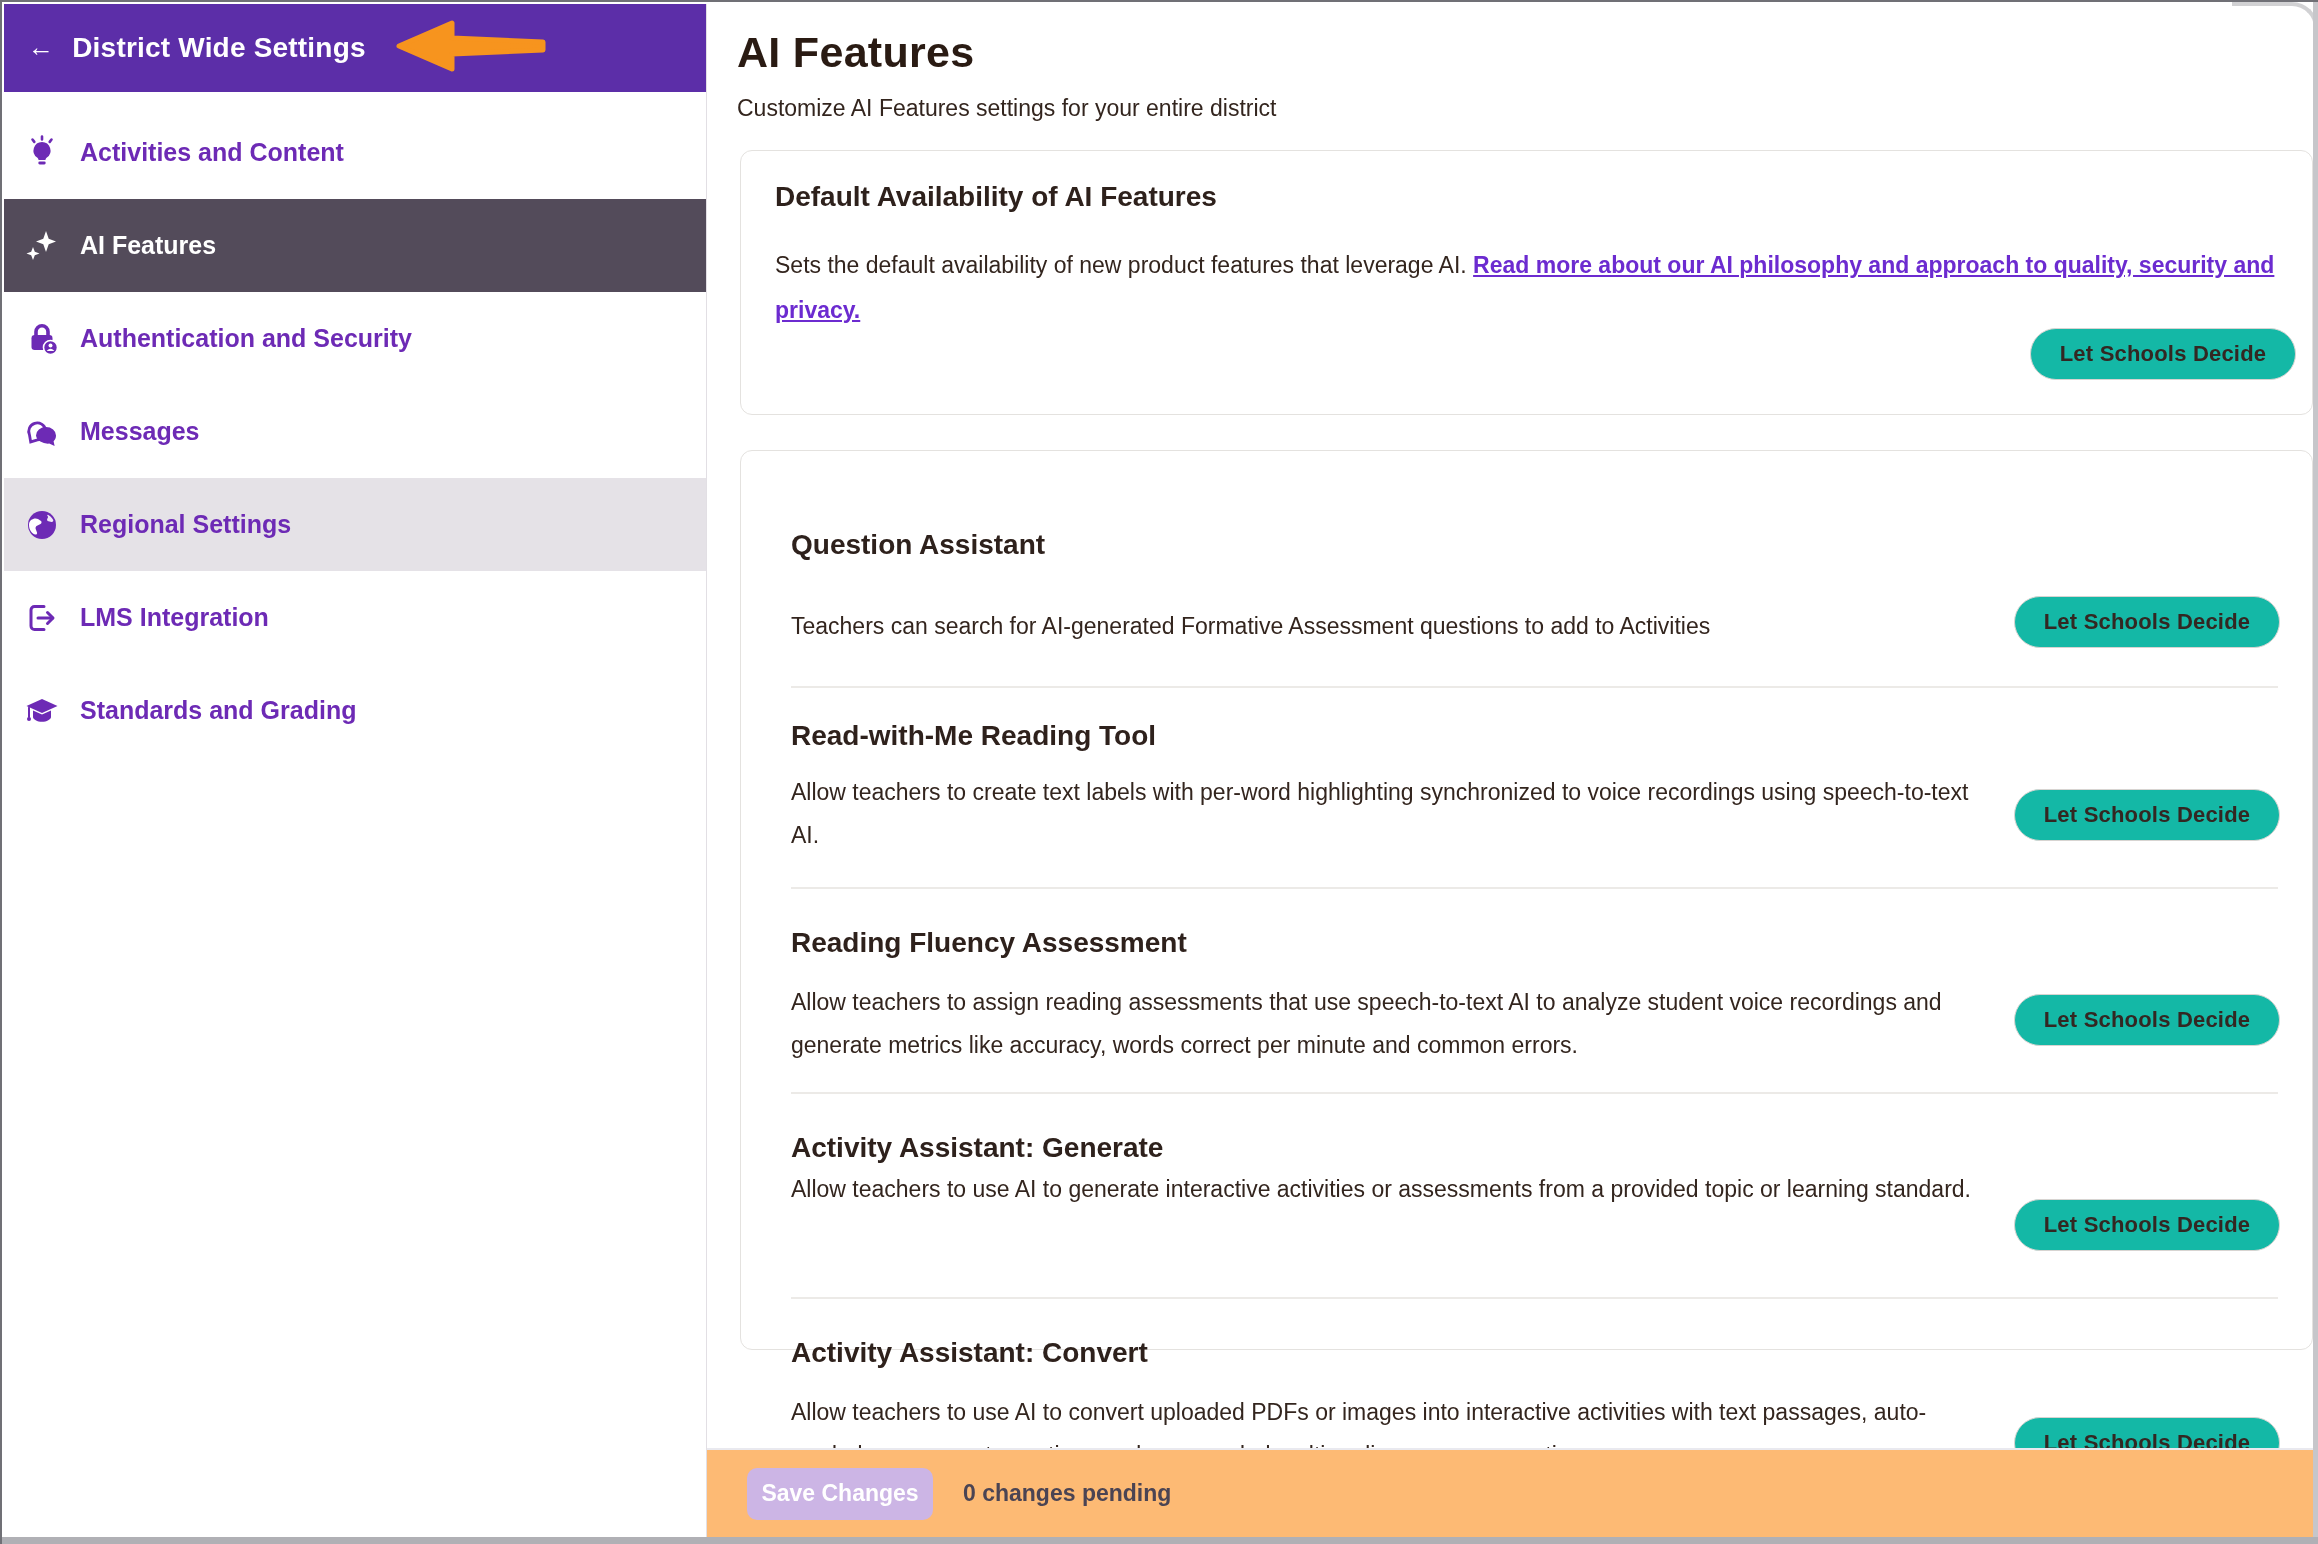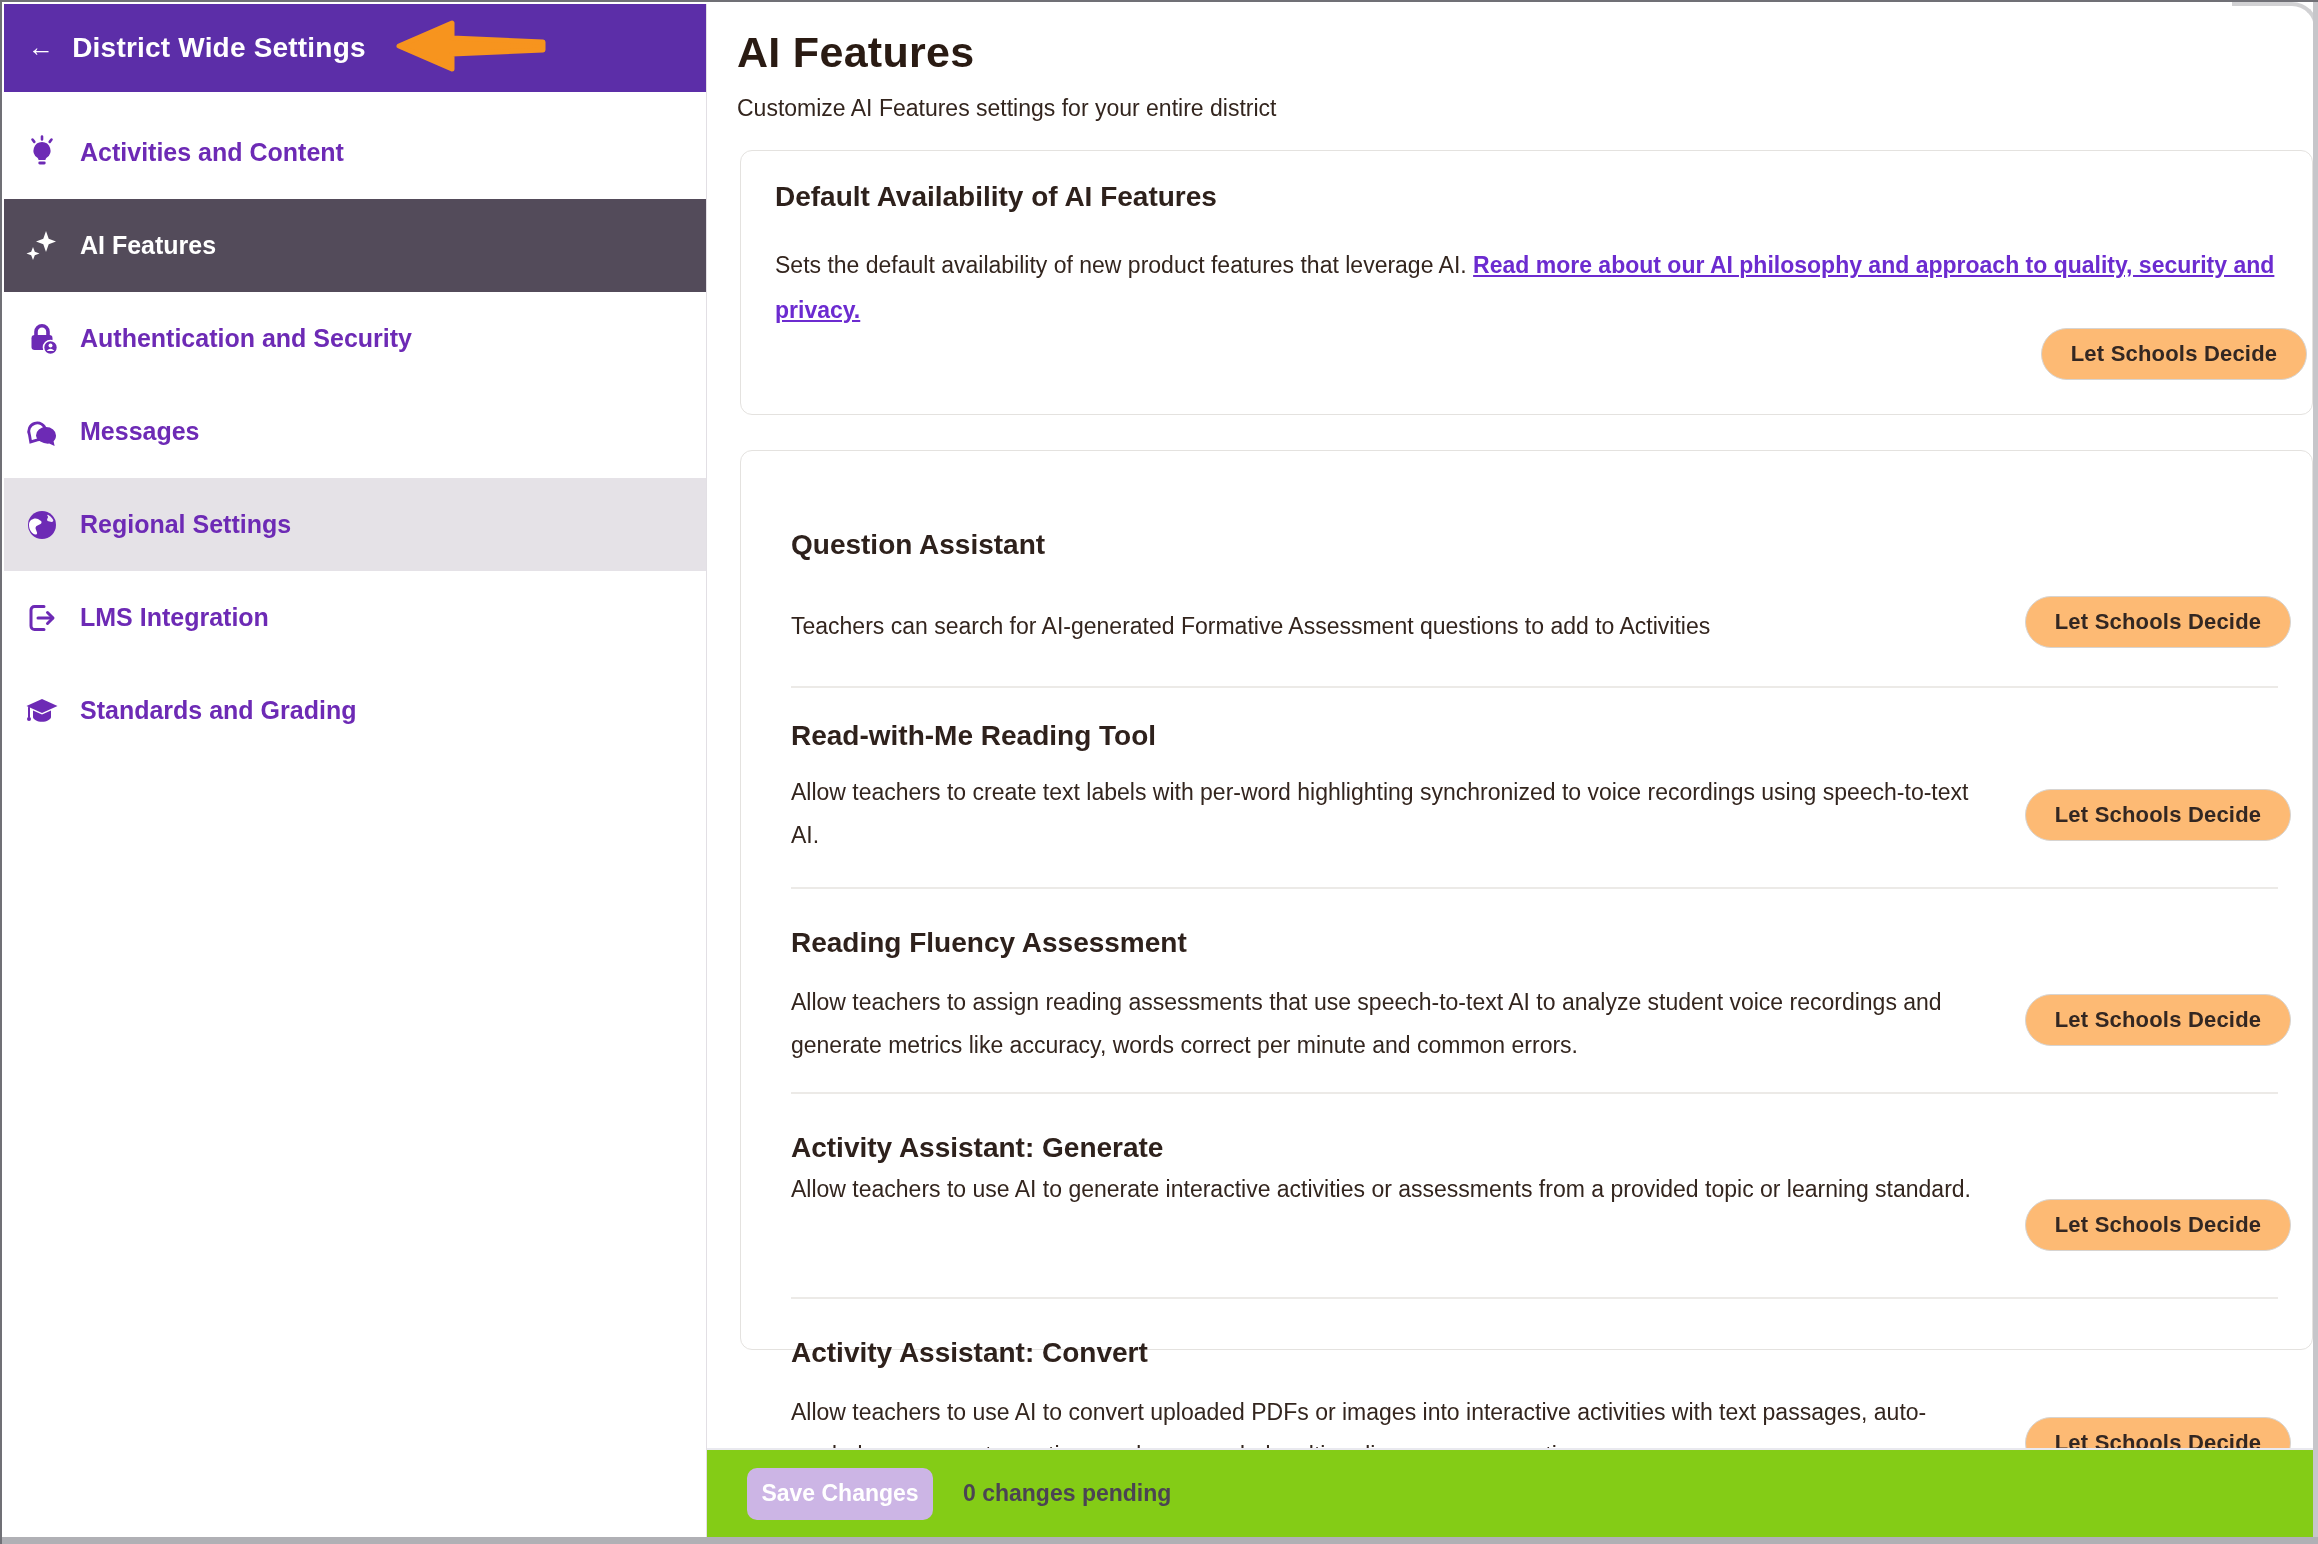--- a/index.html
+++ b/index.html
@@ -42,22 +42,22 @@
   .page-subtitle{ margin:13px 0 0 30px; font-size:23px; line-height:30px; color:#33251e; }
 
   .card{ margin-left:33px; margin-right:0; background:#fff; border:1px solid #e4e2df; border-radius:12px; }
   .card-default{ margin-top:27px; height:265px; padding:26px 13px 0 34px; position:relative; }
   .card-title{ font-size:28px; line-height:40px; font-weight:700; color:#2e211c; }
   .card-desc{ margin-top:26px; font-size:23px; line-height:45px; color:#33251e; max-width:1540px; }
   .inline-link{ color:#6c2bd0; font-weight:700; text-decoration:underline; cursor:pointer; }
   .default-row-label{ margin-top:28px; font-size:23px; line-height:43px; color:#33251e; }
 
   .dropdown-btn{
-    position:absolute; right:5px; width:266px; height:52px; border-radius:26px;
-    background:#fdba74; border:1px solid #d7d4d1; color:#332722;
+    position:absolute; right:16px; width:266px; height:52px; border-radius:26px;
+    background:#14b8a6; border:1px solid #d7d4d1; color:#332722;
     font-family:inherit; font-size:22px; font-weight:600; letter-spacing:.2px; cursor:pointer;
   }
   .card-default .dropdown-btn{ top:177px; }
 
   .card-features{ margin-top:35px; padding:16px; height:900px; }
   .feature{ position:relative; padding:0 300px 0 34px; }
   .feature h3{ font-size:28px; line-height:40px; font-weight:700; color:#2e211c; }
   .feature p{ font-size:23px; line-height:43px; color:#33251e; }
   .divider{ height:0; border-top:2px solid #eceae7; margin:0 18px 0 34px; }
 
@@ -67,21 +67,21 @@
   .feature-3{ height:203px; } .feature-3 h3{ padding-top:34px; } .feature-3 p{ }
   .feature-4{ height:240px; } .feature-4 h3{ padding-top:34px; } .feature-4 p{ margin-top:18px; }
   .feature-0 .dropdown-btn{ top:129px; }
   .feature-1 .dropdown-btn{ top:101px; }
   .feature-2 .dropdown-btn{ top:105px; }
   .feature-3 .dropdown-btn{ top:105px; }
   .feature-4 .dropdown-btn{ top:118px; }
 
   
   .footer{
-    position:absolute; left:705px; right:5px; bottom:7px; height:89px; background:#84cc16;
+    position:absolute; left:705px; right:5px; bottom:7px; height:89px; background:#fdba74;
     border-top:2px solid #e9e9ef; display:flex; align-items:center; z-index:6;
   }
   .save-btn{
     margin-left:40px; width:186px; height:52px; border:none; border-radius:10px;
     background:#ccb5e5; color:#fff; font-family:inherit; font-size:23px; font-weight:700; cursor:default;
   }
   .pending-status{ margin-left:30px; font-size:23px; font-weight:600; color:#4b4453; }
 </style>
 </head>
 <body>

